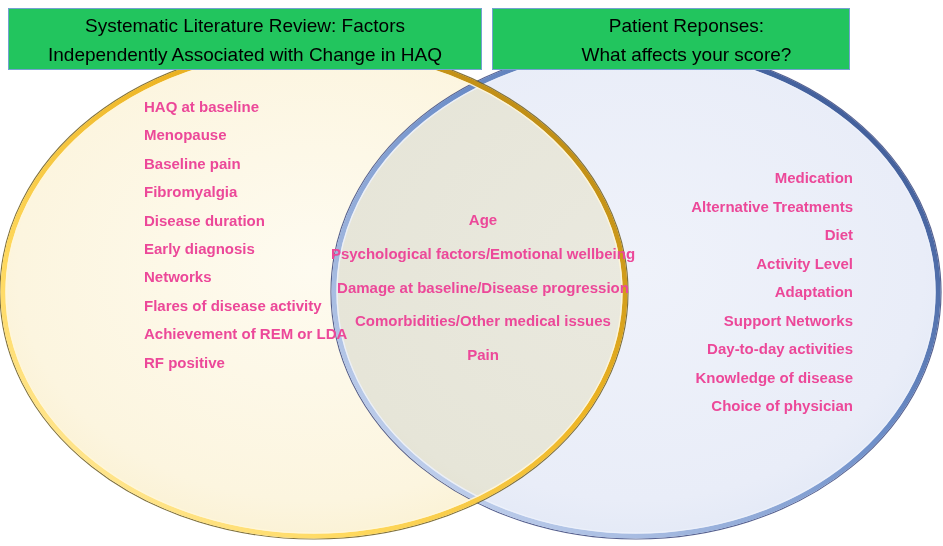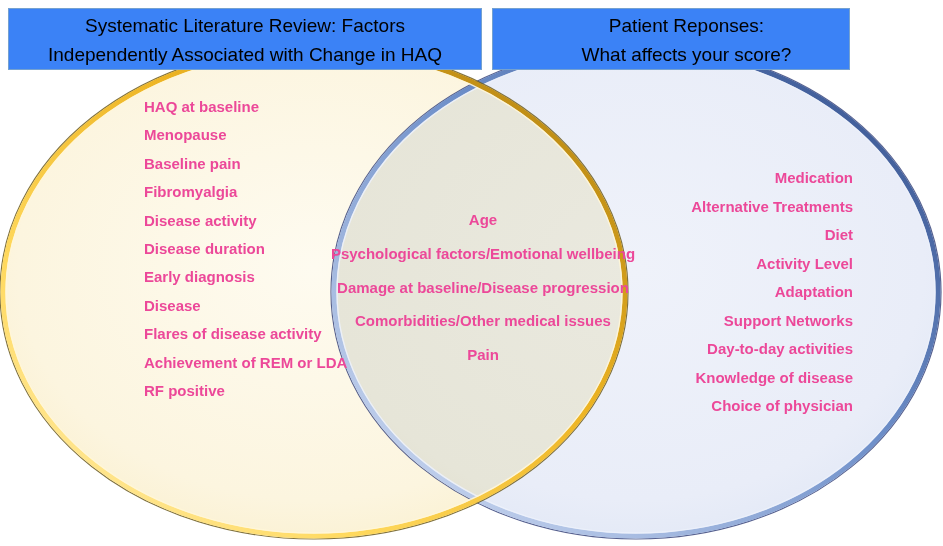--- a/index.html
+++ b/index.html
@@ -18,21 +18,21 @@
 
   .left-list  { left: 144px; top: 93px;  line-height: 28.4px; text-align: left; }
   .mid-list   { left: 308px; top: 203px; width: 350px; line-height: 33.8px; text-align: center; }
   .right-list { left: 593px; top: 164px; width: 260px; line-height: 28.5px; text-align: right; }
 
   .titlebox {
     position: absolute;
     top: 8px;
     height: 62px;
     box-sizing: border-box;
-    background: #3b82f6;
+    background: #22c55e;
     border: 1.5px solid #74A1D0;
     z-index: 4;
     color: #000;
     font-size: 19px;
     line-height: 29px;
     text-align: center;
     padding-top: 2px;
   }
   .left-titlebox  { left: 8px;   width: 474px; }
   .right-titlebox { left: 492px; width: 358px; padding-left: 31px; }
@@ -89,24 +89,23 @@
     <ellipse cx="314" cy="292" rx="314" ry="247" fill="none" stroke="#6B5A20" stroke-width="1.2" opacity="0.85"></ellipse>
     <ellipse cx="314" cy="292" rx="311" ry="244" fill="none" stroke="url(#goldS)" stroke-width="5"></ellipse>
     <ellipse cx="314" cy="292" rx="308" ry="241" fill="none" stroke="#FFF6D8" stroke-width="1.4" opacity="0.9"></ellipse>
   </svg>
 
   <div class="list left-list">
       <div class="li">HAQ at baseline</div>
       <div class="li">Menopause</div>
       <div class="li">Baseline pain</div>
       <div class="li">Fibromyalgia</div>
-      <div class="li">Disease activity</div>
       <div class="li">Disease duration</div>
       <div class="li">Early diagnosis</div>
-      <div class="li">Disease</div>
+      <div class="li">Networks</div>
       <div class="li">Flares of disease activity</div>
       <div class="li">Achievement of REM or LDA</div>
       <div class="li">RF positive</div>
     </div>
 
   <div class="list mid-list">
       <div class="li">Age</div>
       <div class="li">Psychological factors/Emotional wellbeing</div>
       <div class="li">Damage at baseline/Disease progression</div>
       <div class="li">Comorbidities/Other medical issues</div>

